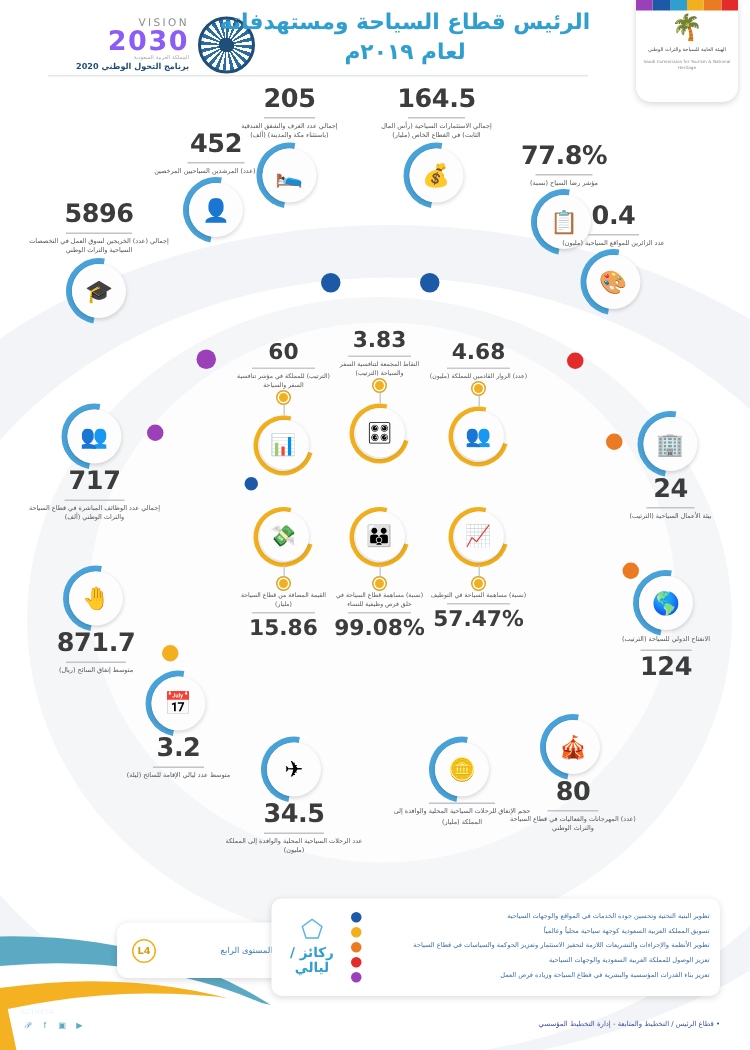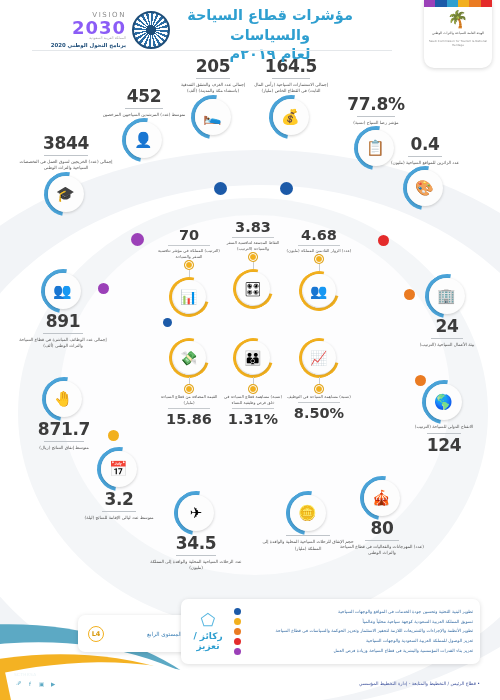--- a/index.html
+++ b/index.html
@@ -135,21 +135,21 @@
       <div class="emblem"></div>
       <div class="vtxt">
         <div class="vtop">VISION</div>
         <div class="vnum">2030</div>
         <div class="vsub">المملكة العربية السعودية</div>
         <div class="vprog">برنامج التحول الوطني 2020</div>
       </div>
     </div>
 
     <div class="title-wrap">
-      <div class="title-l1">مؤشرات قطاع السياحة والسياسات</div>
+      <div class="title-l1">الرئيس قطاع السياحة ومستهدفاته</div>
       <div class="title-l2">لعام ٢٠١٩م</div>
     </div>
 
     <div class="authority">
       <div class="cbar">
         <i style="background:#e42b2b"></i>
           <i style="background:#ea7b22"></i>
         <i style="background:#f2b01e"></i>
           <i style="background:#2f9fd0"></i>
         <i style="background:#1c5aa8"></i>
@@ -163,21 +163,21 @@
     <div class="hr-top"></div>
   </div>
 
   <div class="node" style="left:98px;top:88px;width:92px;">
     <div class="num">452</div>
     <div class="rule" style="width:38px"></div>
     <div class="lbl">متوسط (عدد) المرشدين السياحيين المرخصين</div>
     <div class="bub">👤</div>
   </div>
 
-  <div class="node" style="left:176px;top:58px;width:74px;">
+  <div class="node" style="left:156px;top:58px;width:74px;">
     <div class="num">205</div>
     <div class="rule" style="width:34px"></div>
     <div class="lbl">إجمالي عدد الغرف والشقق الفندقية (باستثناء مكة والمدينة) (ألف)</div>
     <div class="bub">🛌</div>
   </div>
 
   <div class="node" style="left:252px;top:58px;width:78px;">
     <div class="num">164.5</div>
     <div class="rule" style="width:38px"></div>
     <div class="lbl">إجمالي الاستثمارات السياحية (رأس المال الثابت) في القطاع الخاص (مليار)</div>
@@ -185,36 +185,36 @@
   </div>
 
   <div class="node" style="left:340px;top:96px;width:72px;">
     <div class="num">77.8%</div>
     <div class="rule" style="width:38px"></div>
     <div class="lbl">مؤشر رضا السياح (نسبة)</div>
     <div class="bub">📋</div>
   </div>
 
   <div class="node" style="left:14px;top:135px;width:104px;">
-    <div class="num">3844</div>
+    <div class="num">5896</div>
     <div class="rule" style="width:44px"></div>
     <div class="lbl">إجمالي (عدد) الخريجين لسوق العمل في التخصصات السياحية والتراث الوطني</div>
     <div class="bub">🎓</div>
   </div>
 
-  <div class="node" style="left:388px;top:136px;width:74px;">
+  <div class="node" style="left:372px;top:136px;width:74px;">
     <div class="num">0.4</div>
     <div class="rule" style="width:34px"></div>
     <div class="lbl">عدد الزائرين للمواقع السياحية (مليون)</div>
     <div class="bub">🎨</div>
   </div>
 
   <div class="node below" style="left:14px;top:273px;width:98px;">
     <div class="bub">👥</div>
-    <div class="num">891</div>
+    <div class="num">717</div>
     <div class="rule" style="width:40px"></div>
     <div class="lbl">إجمالي عدد الوظائف المباشرة في قطاع السياحة والتراث الوطني (ألف)</div>
   </div>
 
   <div class="node below" style="left:410px;top:278px;width:74px;">
     <div class="bub">🏢</div>
     <div class="num">24</div>
     <div class="rule" style="width:32px"></div>
     <div class="lbl">بيئة الأعمال السياحية (الترتيب)</div>
   </div>
@@ -274,44 +274,44 @@
     <div class="cnode" style="left:70px;top:-8px;">
       <div class="cnum">3.83</div>
       <div class="crule"></div>
       <div class="clbl">النقاط المجمعة لتنافسية السفر والسياحة (الترتيب)</div>
       <div class="pin"></div>
       <div class="stem"></div>
       <div class="cbub">🎛</div>
     </div>
 
     <div class="cnode" style="left:6px;top:0;">
-      <div class="cnum">70</div>
+      <div class="cnum">60</div>
       <div class="crule"></div>
       <div class="clbl">(الترتيب) للمملكة في مؤشر تنافسية السفر والسياحة</div>
       <div class="pin"></div>
       <div class="stem"></div>
       <div class="cbub">📊</div>
     </div>
 
     <div class="cnode" style="left:136px;top:110px;">
       <div class="cbub">📈</div>
       <div class="stem"></div>
       <div class="pin"></div>
       <div class="clbl">(نسبة) مساهمة السياحة في التوظيف</div>
       <div class="crule"></div>
-      <div class="cnum">8.50%</div>
+      <div class="cnum">57.47%</div>
     </div>
 
     <div class="cnode" style="left:70px;top:110px;">
       <div class="cbub">👪</div>
       <div class="stem"></div>
       <div class="pin"></div>
       <div class="clbl">(نسبة) مساهمة قطاع السياحة في خلق فرص وظيفية للنساء</div>
       <div class="crule"></div>
-      <div class="cnum">1.31%</div>
+      <div class="cnum">99.08%</div>
     </div>
 
     <div class="cnode" style="left:6px;top:110px;">
       <div class="cbub">💸</div>
       <div class="stem"></div>
       <div class="pin"></div>
       <div class="clbl">القيمة المضافة من قطاع السياحة (مليار)</div>
       <div class="crule"></div>
       <div class="cnum">15.86</div>
     </div>
@@ -356,21 +356,21 @@
           <div class="goal-dot" style="background: rgb(228, 43, 43);"></div>
         </div>
         <div class="goal-row">
           <div class="goal-txt">تعزيز بناء القدرات المؤسسية والبشرية في قطاع السياحة وزيادة فرص العمل</div>
           <div class="goal-dot" style="background: rgb(155, 64, 184);"></div>
         </div>
       </div>
     <div class="goals-brand">
       <div class="pent">⬠</div>
       <div class="gb1">ركائز /</div>
-      <div class="gb2">تعزيز</div>
+      <div class="gb2">ليالي</div>
     </div>
   </div>
 
   <div class="foot-teal"></div>
   <div class="foot-white"></div>
   <div class="foot-gold"></div>
   <div class="foot-white2"></div>
 
   <div class="social">
     <div class="handle">SCTHKSA</div>

